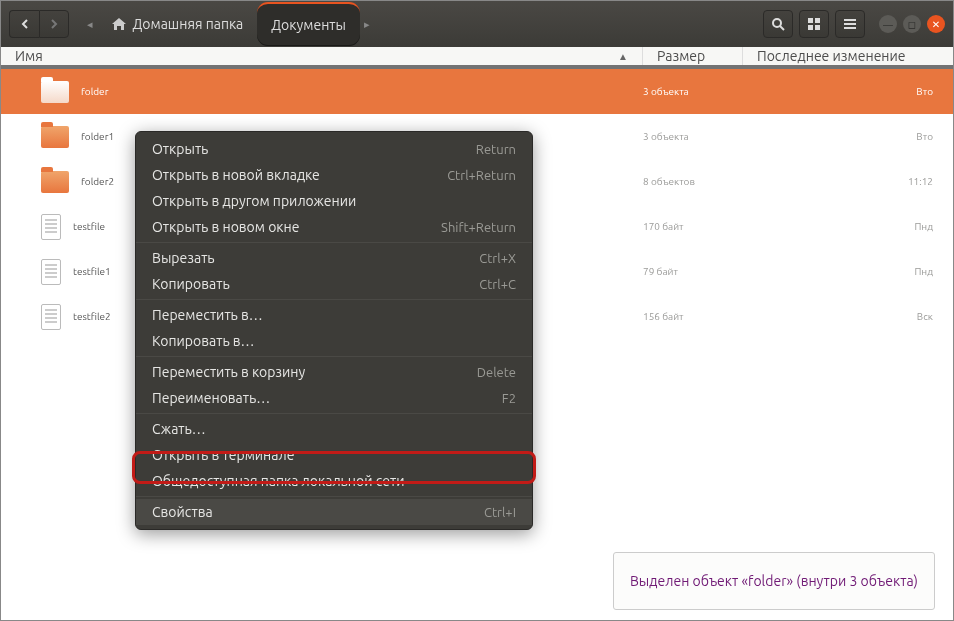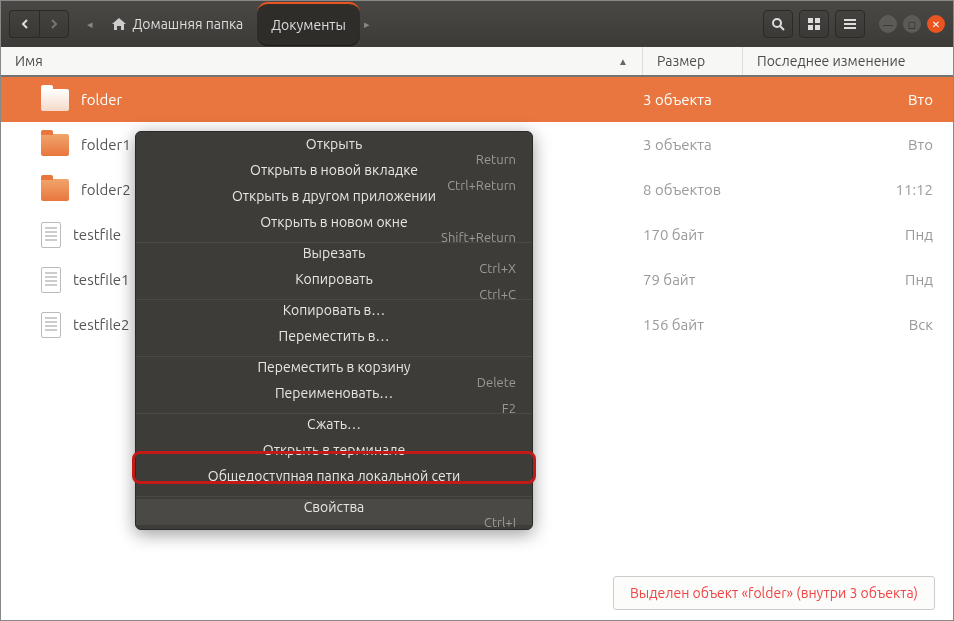--- a/index.html
+++ b/index.html
@@ -19,56 +19,56 @@
 .crumb .home-ic { margin-right: 6px; }
 .crumb-arrow { color: #888; padding: 0 4px; font-size: 11px; }
 .spacer { flex: 1; }
 .win-ctrl { display: flex; gap: 6px; margin-left: 8px; }
 .wc { width: 18px; height: 18px; border-radius: 50%; display:flex;align-items:center;justify-content:center;font-size:10px; }
 .wc.min { background: #5c5b57; color:#2a2a28;}
 .wc.max { background: #5c5b57; color:#2a2a28;}
 .wc.close { background: #e95420; color:#fff;}
 
 
-.headers { display: flex; height: 30px; border-bottom: 2px solid #737373; font-size: 14px; color: #4c4c4c; background: #f7f7f5; align-items: center; }
+.headers { display: flex; height: 22px; border-bottom: 4px solid #737373; font-size: 14px; color: #4c4c4c; background: #f7f7f5; align-items: center; }
 .hcol { padding: 0 14px; display: flex; align-items: center; height: 100%; border-right: 1px solid #ddd; }
 .hcol.name { flex: 1; }
 .hcol.size { width: 100px; }
 .hcol.mod  { width: 210px; border-right: none; }
 .sort-arrow { margin-left: auto; font-size: 10px; color: #666; }
 
 
 .rows { position: relative; }
-.row { display: flex; align-items: center; height: 45px; font-size: 15px; color: #555; }
+.row { display: flex; align-items: center; height: 45px; font-size: 10px; color: #555; }
 .row .c-name { flex: 1; display: flex; align-items: center; padding-left: 40px; gap: 12px; }
 .row .c-size { width: 100px; }
 .row .c-mod  { width: 210px; text-align: right; padding-right: 20px; }
 .row.selected { background: #e8763e; color: #fff; }
 .row.selected .c-size, .row.selected .c-mod { color: #fff; }
 .c-size, .c-mod { color: #9a9a98; }
 
 
 .folder-ic, .file-ic { width: 28px; height: 22px; display: inline-block; position: relative; }
 .folder-ic { background: linear-gradient(#f0a56b,#e8763e); border-radius: 2px; }
 .folder-ic::before { content:""; position:absolute; top:-4px; left:0; width:12px; height:5px; background:#e8763e; border-radius: 2px 2px 0 0;}
 .folder-ic.sel { background: linear-gradient(#fff,#f5d9c9); }
 .folder-ic.sel::before { background:#fff; }
 .file-ic { width: 20px; height: 26px; background: #fff; border: 1px solid #bbb; border-radius: 2px; }
 .file-ic::after { content:""; position:absolute; top:4px; left:3px; right:3px; height:2px; background:#ccc; box-shadow: 0 4px 0 #ccc, 0 8px 0 #ccc, 0 12px 0 #ccc; }
 
 
 .ctx-menu { position: absolute; top: 130px; left: 134px; width: 398px; background: #3d3c38; border: 1px solid #2a2927; border-radius: 6px; box-shadow: 0 4px 18px rgba(0,0,0,.4); padding: 4px 0; z-index: 50; }
-.mi { display: flex; align-items: center; height: 26px; padding: 0 16px; color: #e6e6e4; font-size: 14px; cursor: pointer; flex-direction: column; }
+.mi { display: flex; align-items: center; height: 26px; padding: 0 16px; color: #e6e6e4; font-size: 14px; cursor: pointer; }
 .mi .sc { margin-left: auto; color: #9a9a95; font-size: 13px; }
 .mi.last { background: #4a4945; }
 .sep { height: 1px; background: #2e2d2a; border-bottom:1px solid #4a4945; margin: 2px 0; }
 .highlight-ring { position:absolute; top:450px; left:131px; width:404px; height:33px; border:3px solid #c21b17; border-radius: 8px; z-index: 60; pointer-events:none; }
 
 
-.status { position: absolute; bottom: 10px; right: 18px; background: #fcfcfb; border: 1px solid #ccc; border-radius: 3px; padding: 8px 16px; font-size: 14px; color: #ef4444; }
+.status { position: absolute; bottom: 10px; right: 18px; background: #fcfcfb; border: 1px solid #ccc; border-radius: 3px; padding: 20px 16px; font-size: 14px; color: #701a75; }
 
 svg { display: block; }
 </style>
 </head>
 <body>
 
 <div class="toolbar">
   <div class="tb-group">
     <div class="tb-btn">
       <svg width="10" height="10" viewBox="0 0 10 10">
@@ -213,24 +213,24 @@
     <div class="mi">
       <span>Вырезать</span>
       <span class="sc">Ctrl+X</span>
     </div>
     <div class="mi">
       <span>Копировать</span>
       <span class="sc">Ctrl+C</span>
     </div>
     <div class="sep"></div>
     <div class="mi">
+      <span>Переместить в…</span>
+    </div>
+    <div class="mi">
       <span>Копировать в…</span>
-    </div>
-    <div class="mi">
-      <span>Переместить в…</span>
     </div>
     <div class="sep"></div>
     <div class="mi">
       <span>Переместить в корзину</span>
       <span class="sc">Delete</span>
     </div>
     <div class="mi">
       <span>Переименовать…</span>
       <span class="sc">F2</span>
     </div>

